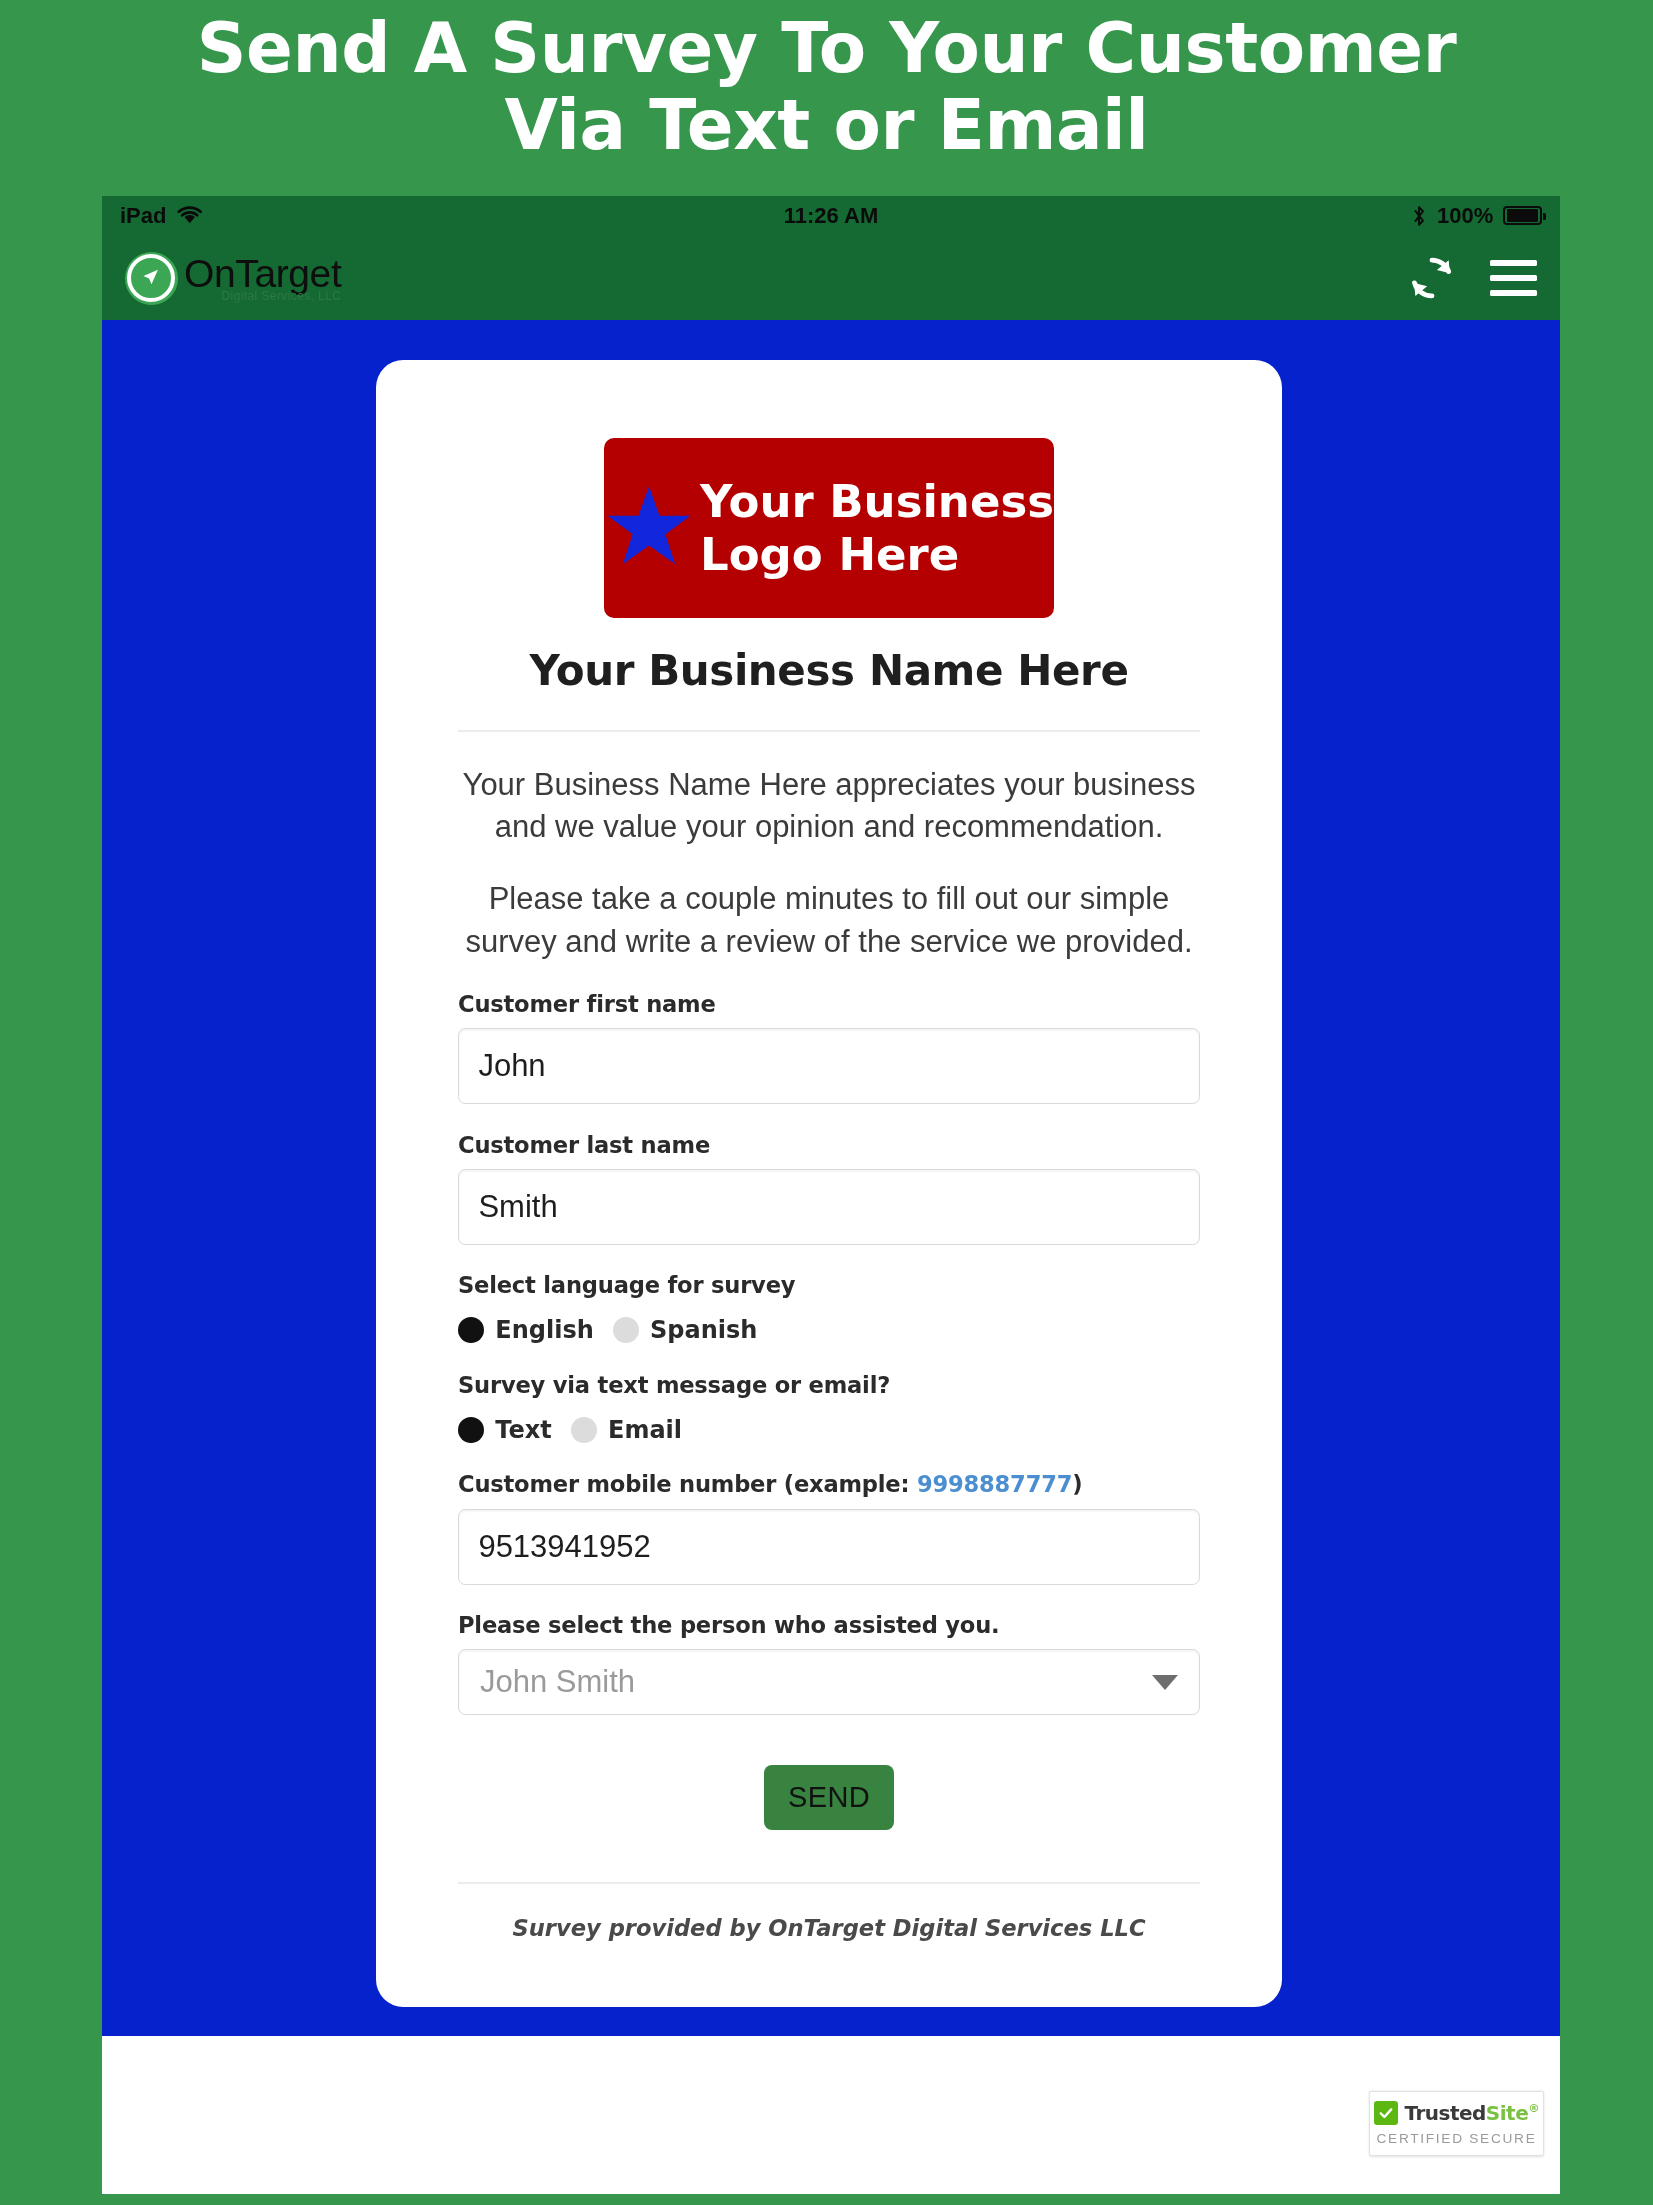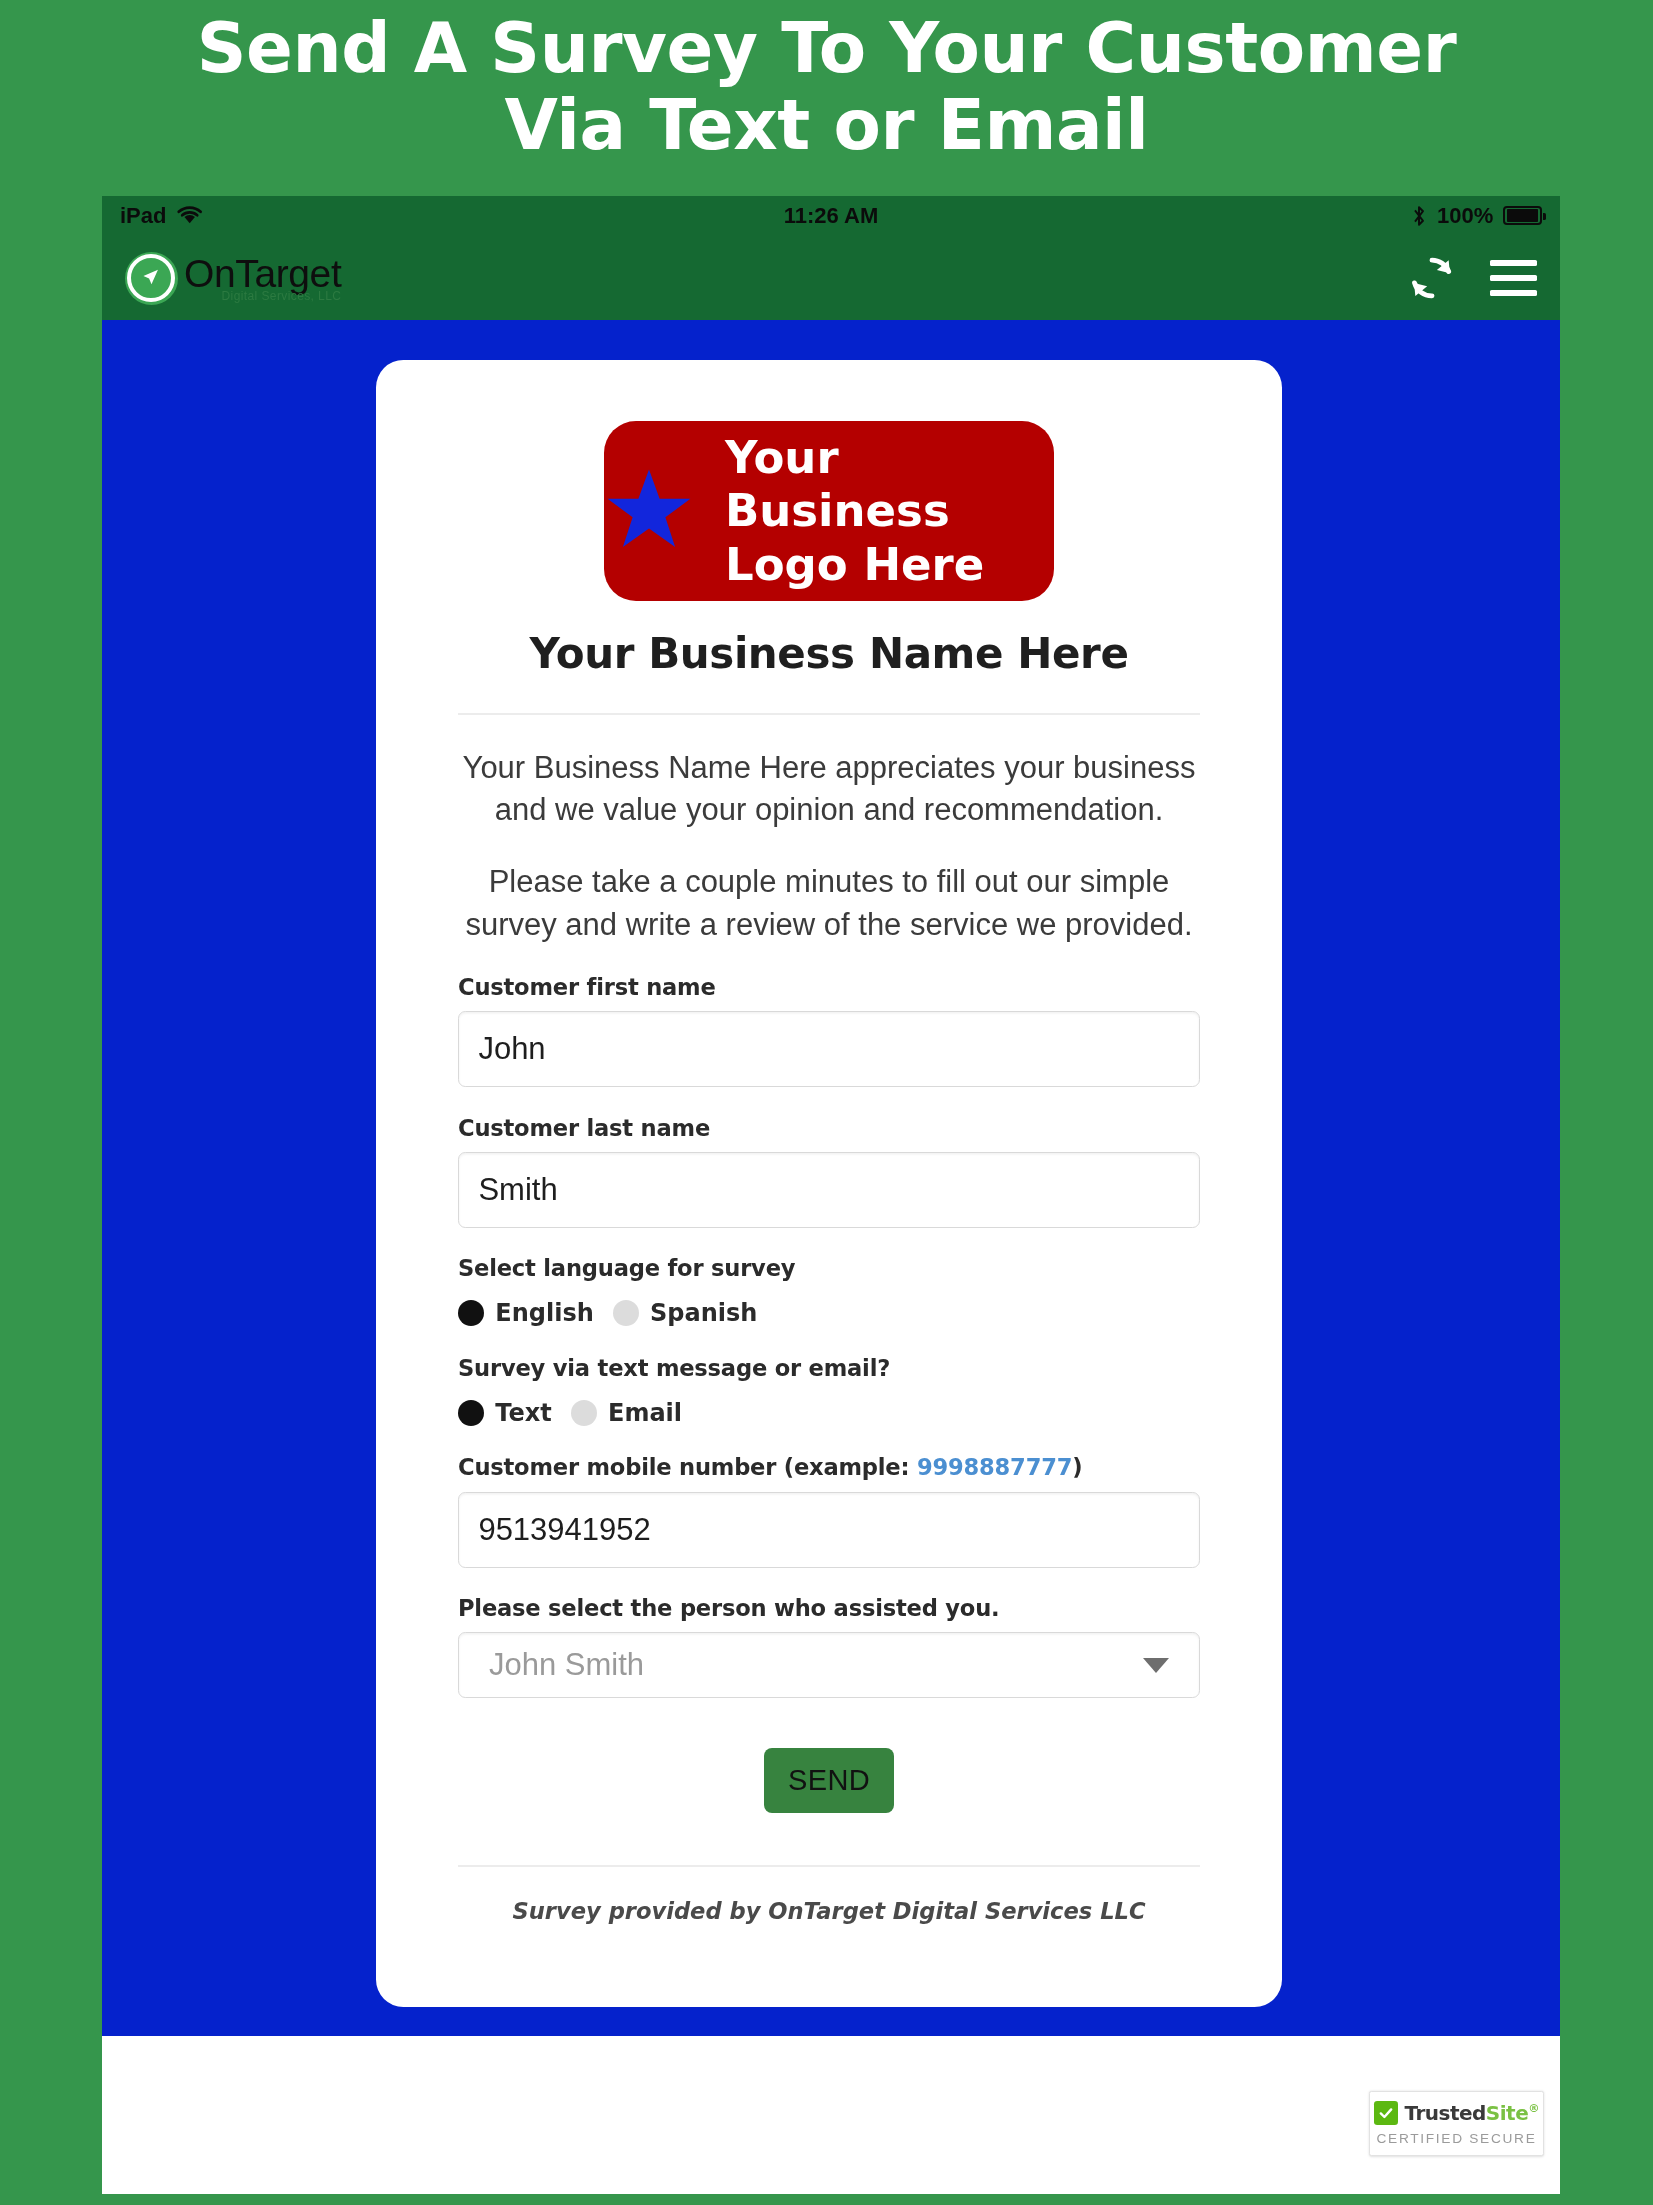--- a/index.html
+++ b/index.html
@@ -187,27 +187,27 @@
     background: #ffffff;
     border-radius: 27.4px;
     box-sizing: border-box;
     padding: 0 82px;
   }
 
   
   .biz-logo {
     width: 450px;
     height: 180px;
-    margin: 61px auto 0;
+    margin: 78px auto 0;
     background: #B40000;
-    border-radius: 32px;
+    border-radius: 10px;
     display: flex;
     align-items: center;
     justify-content: center;
-    gap: 31px;
+    gap: 6px;
   }
   .biz-logo .star {
     width: 90px; height: 90px;
     flex: 0 0 auto;
   }
   .biz-logo .txt {
     color: #ffffff;
     font-family: "DejaVu Sans", sans-serif;
     font-weight: bold;
     font-size: 45px;
@@ -264,21 +264,21 @@
   }
   .select-box {
     margin-top: 11.3px;
     height: 66px;
     border: 1.6px solid #d9d9d9;
     border-radius: 7.3px;
     background: #ffffff;
     display: flex;
     align-items: center;
     justify-content: space-between;
-    padding: 0 30px;
+    padding: 0 21px;
     box-sizing: border-box;
     font-size: 31px;
     color: #9a9a9a;
     box-shadow: inset 0 1.6px 2.4px rgba(0,0,0,0.055);
   }
   .caret {
     width: 0; height: 0;
     border-left: 13.7px solid transparent;
     border-right: 13.7px solid transparent;
     border-top: 15.3px solid #6e6e6e;

